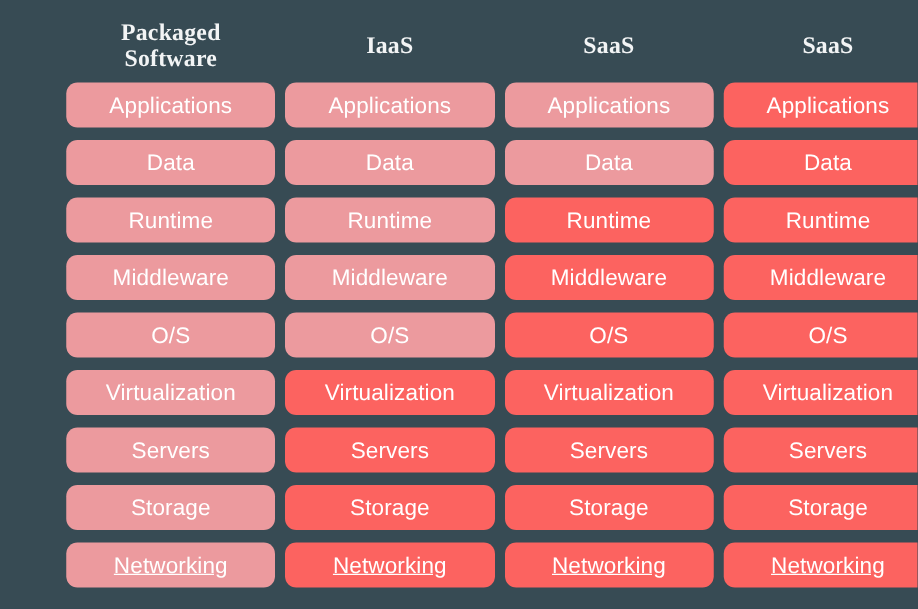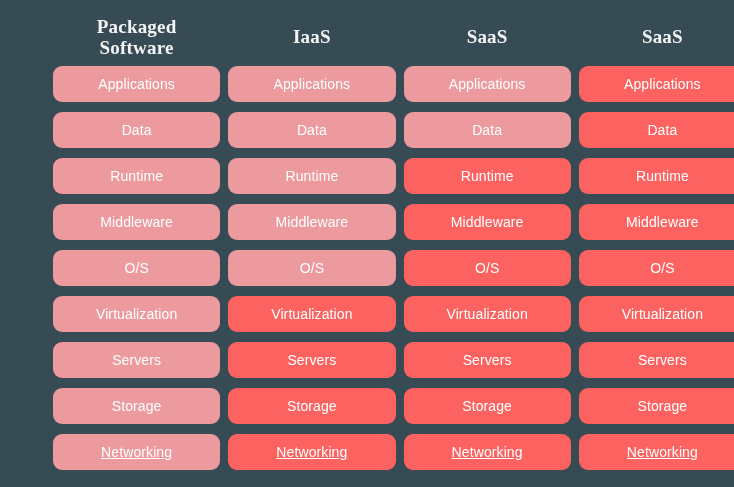--- a/index.html
+++ b/index.html
@@ -53,21 +53,21 @@
     justify-content: flex-start;
   }
   .cell {
     height: 36px;
     margin-bottom: 10px;
     border-radius: 9px;
     display: flex;
     align-items: center;
     justify-content: center;
     color: #ffffff;
-    font-size: 14px;
+    font-size: 18px;
     line-height: 1;
     letter-spacing: 0.1px;
     box-sizing: border-box;
     user-select: none;
   }
   .cell:last-child {
     margin-bottom: 0;
     text-decoration: underline;
   }
   .cell.muted {

